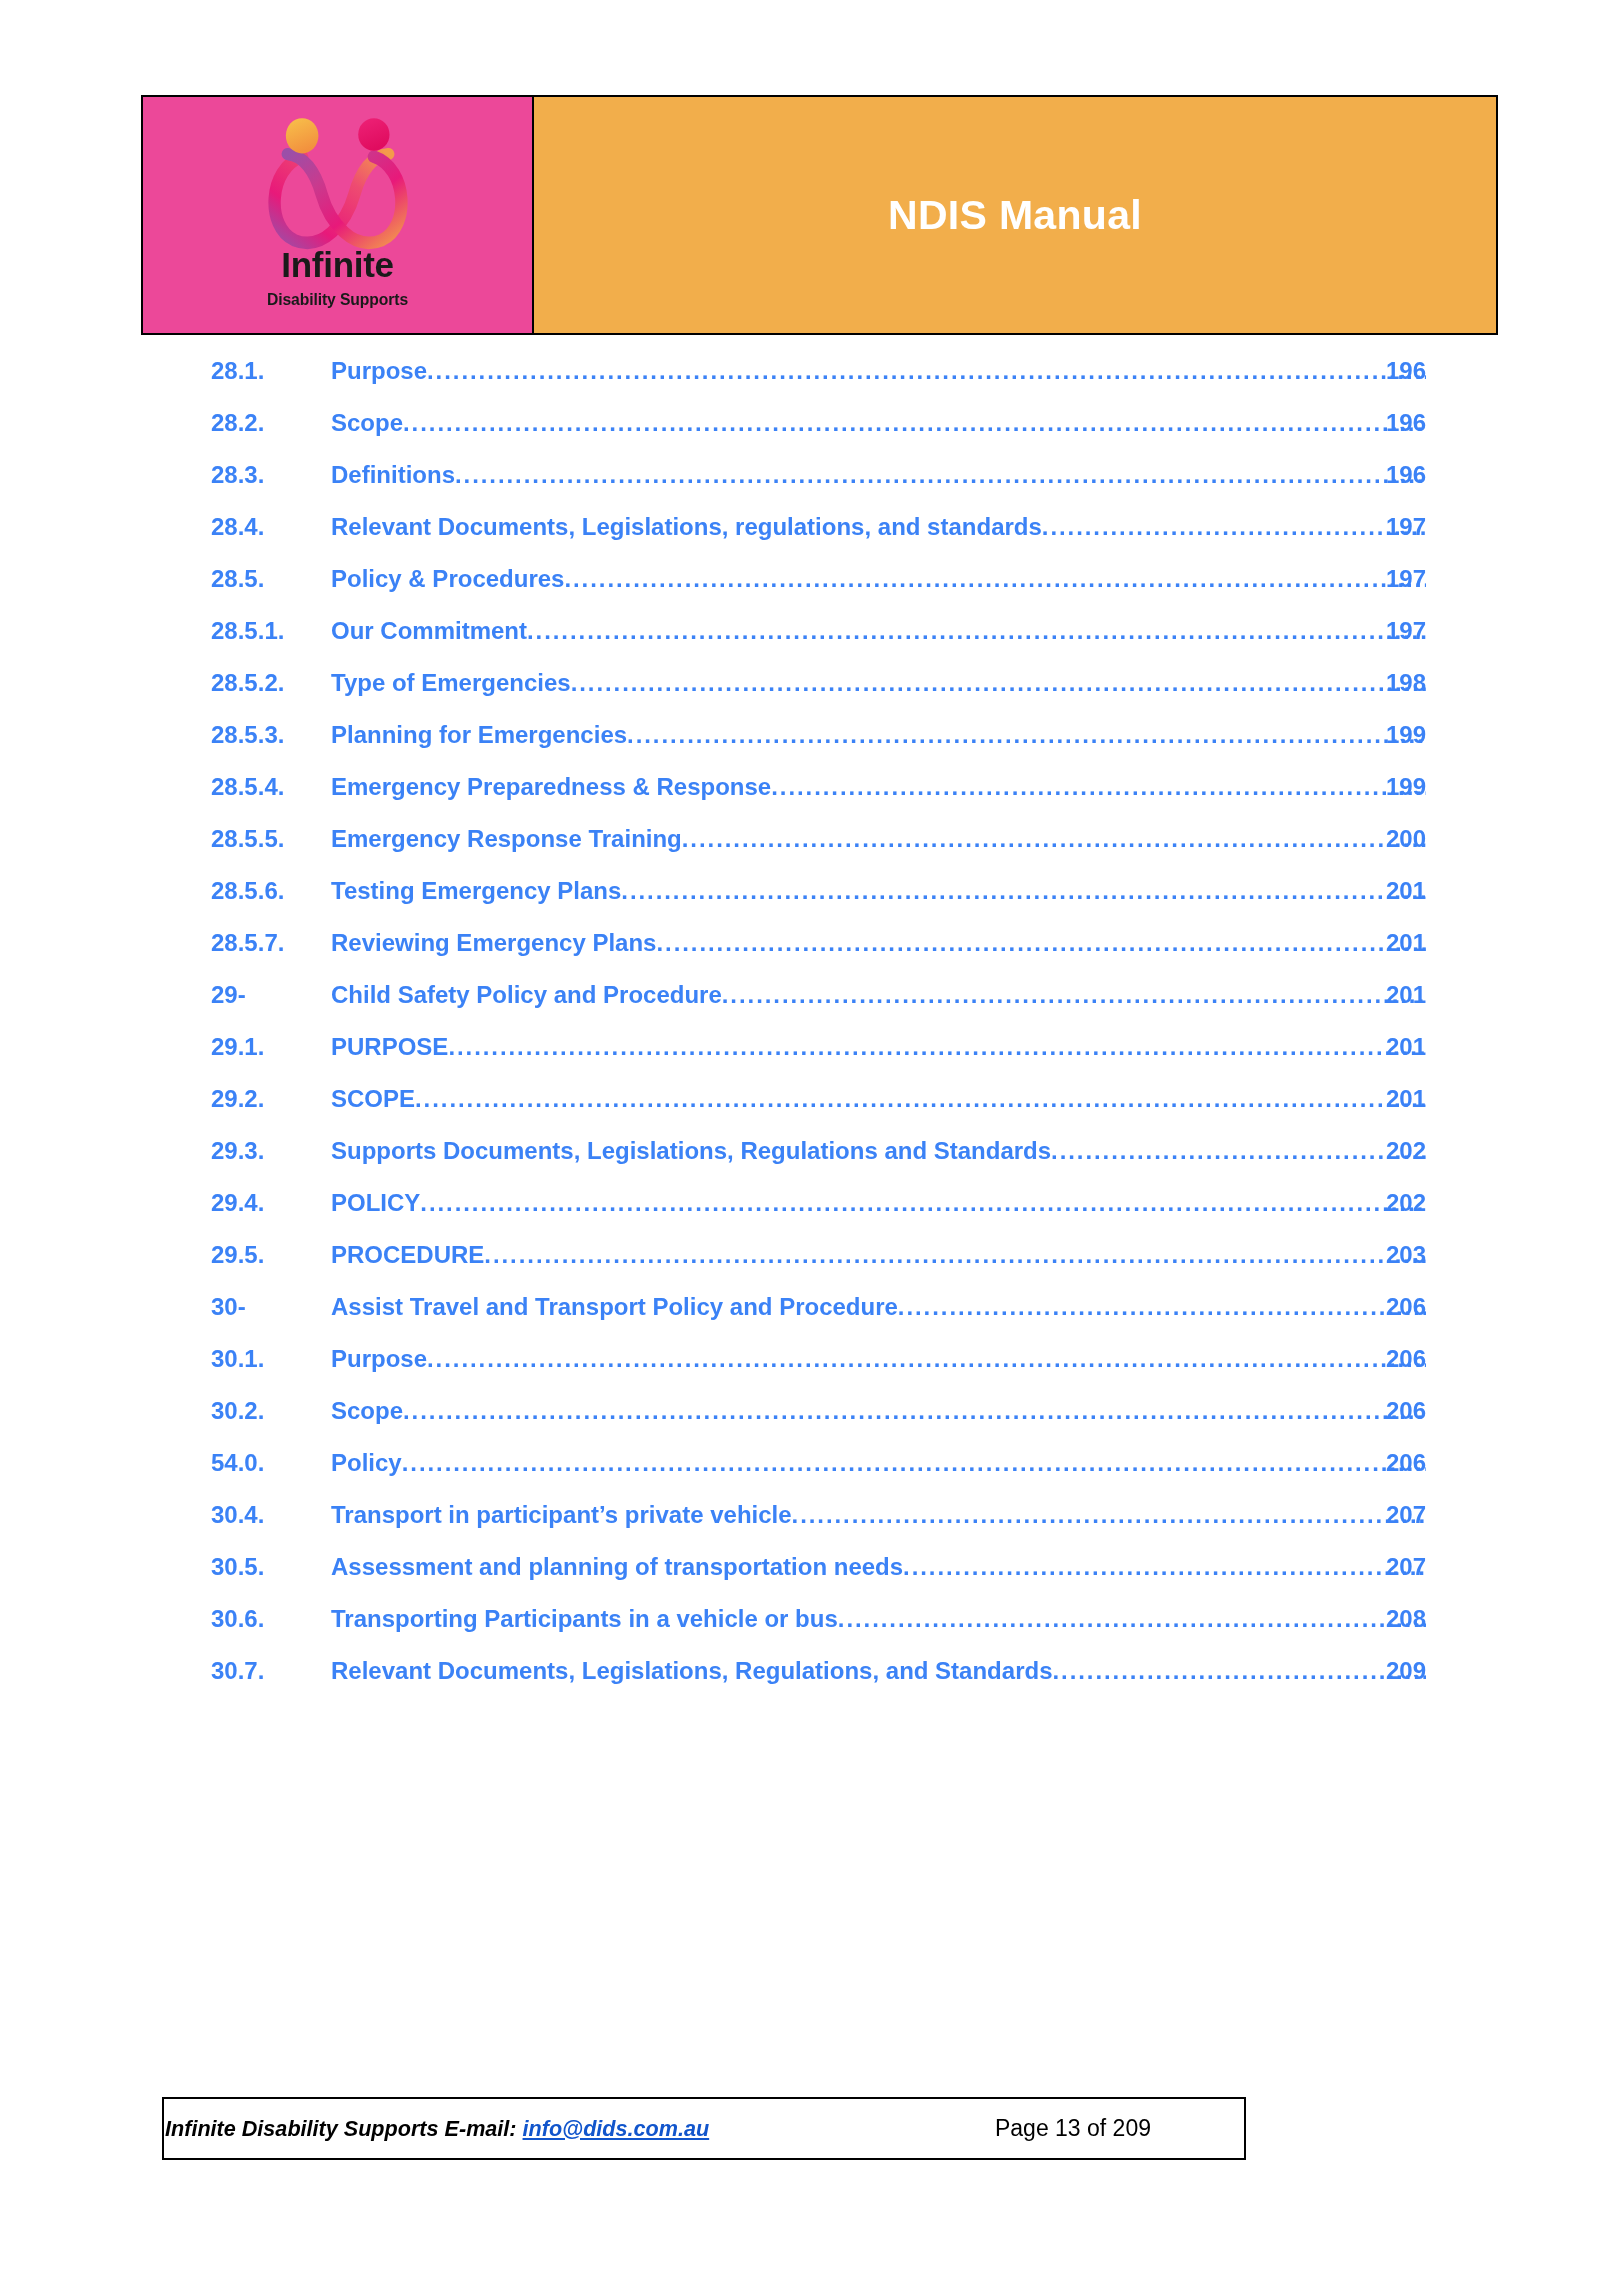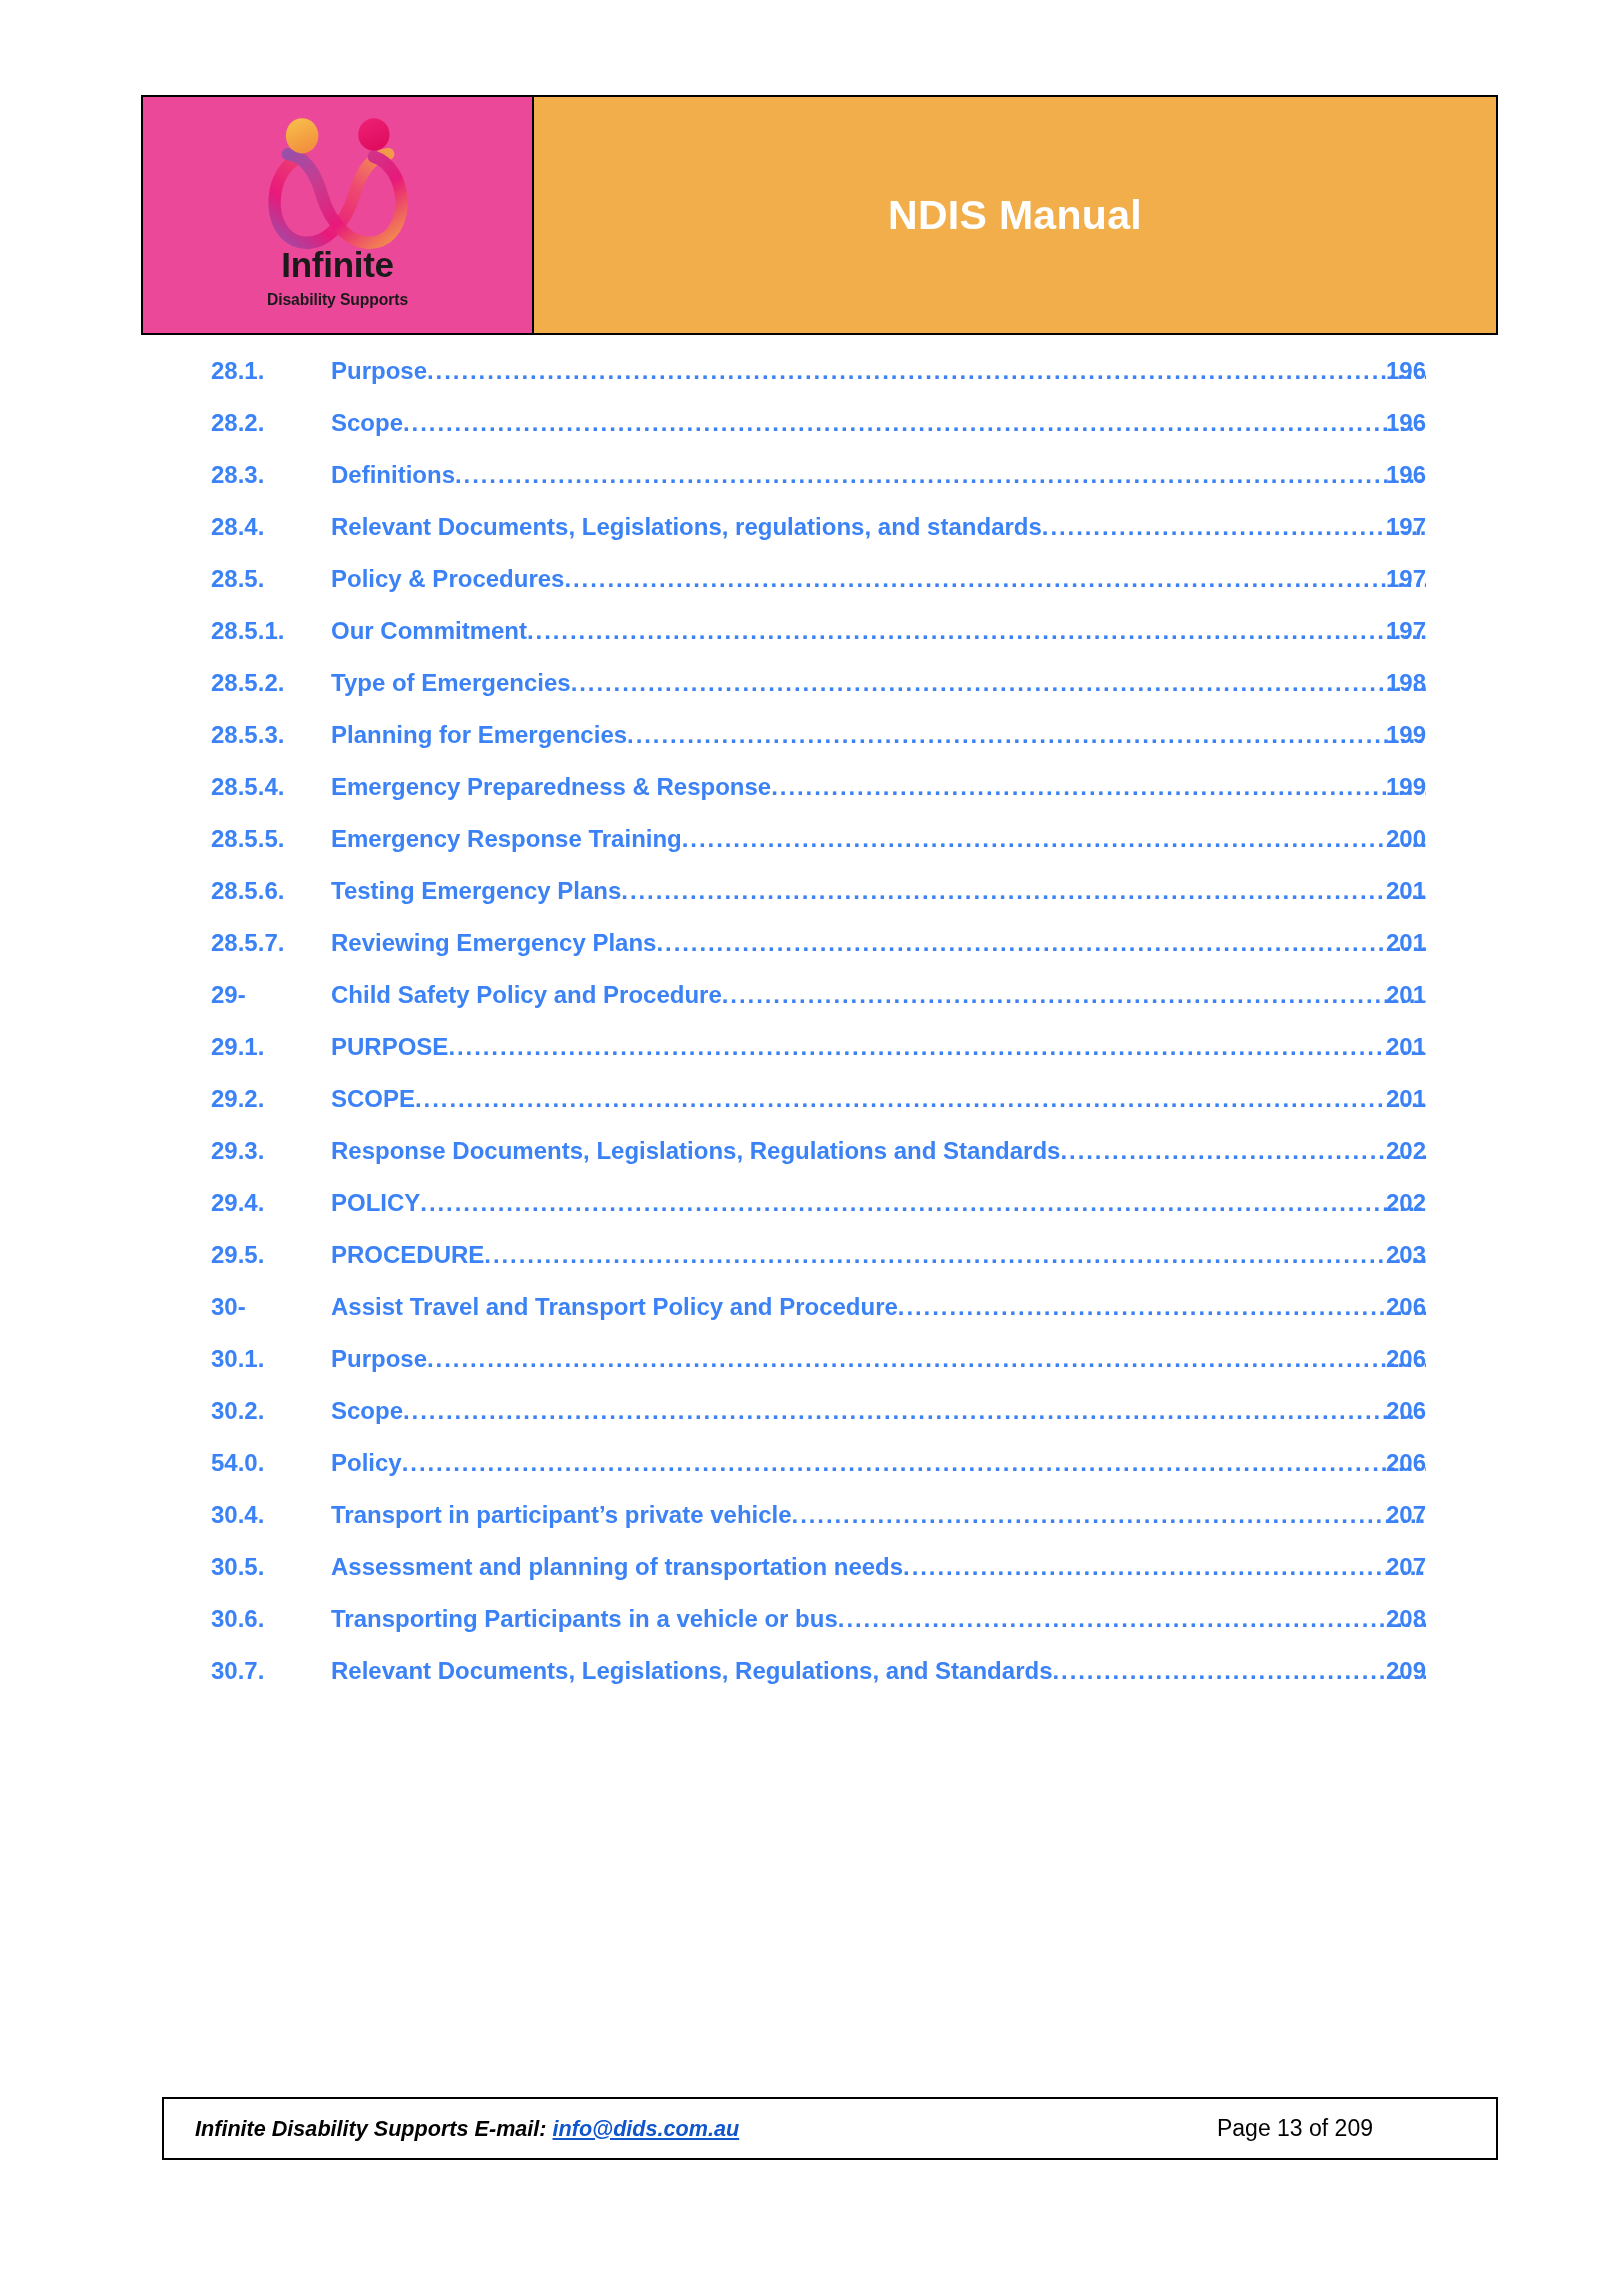--- a/index.html
+++ b/index.html
@@ -144,28 +144,28 @@
     white-space: nowrap;
   }
   
   .gap .toc-title::after { content: " "; }
 
   
   .footer-box {
     position: absolute;
     left: 162px;
     top: 2097px;
-    width: 1336px;
+    width: 1084px;
     height: 63px;
     box-sizing: border-box;
     border: 2px solid #000000;
     background: #ffffff;
     display: flex;
     align-items: center;
-    padding: 0 31px;
+    padding: 0 1px;
   }
   .footer-left {
     font-size: 21.6px;
     font-weight: bold;
     font-style: italic;
     color: #000000;
     white-space: nowrap;
   }
   .footer-email {
     color: #1155CC;
@@ -349,21 +349,21 @@
       <span class="toc-num">29.2.</span>
       <span class="toc-body">
         <span class="toc-title">SCOPE</span>
         <span class="toc-leader"></span>
       </span>
       <span class="toc-page-inner">201</span>
     </div>
     <div class="toc-row">
       <span class="toc-num">29.3.</span>
       <span class="toc-body">
-        <span class="toc-title">Response Documents, Legislations, Regulations and Standards</span>
+        <span class="toc-title">Supports Documents, Legislations, Regulations and Standards</span>
         <span class="toc-leader"></span>
       </span>
       <span class="toc-page-inner">202</span>
     </div>
     <div class="toc-row gap">
       <span class="toc-num">29.4.</span>
       <span class="toc-body">
         <span class="toc-title">POLICY</span>
         <span class="toc-leader"></span>
       </span>

